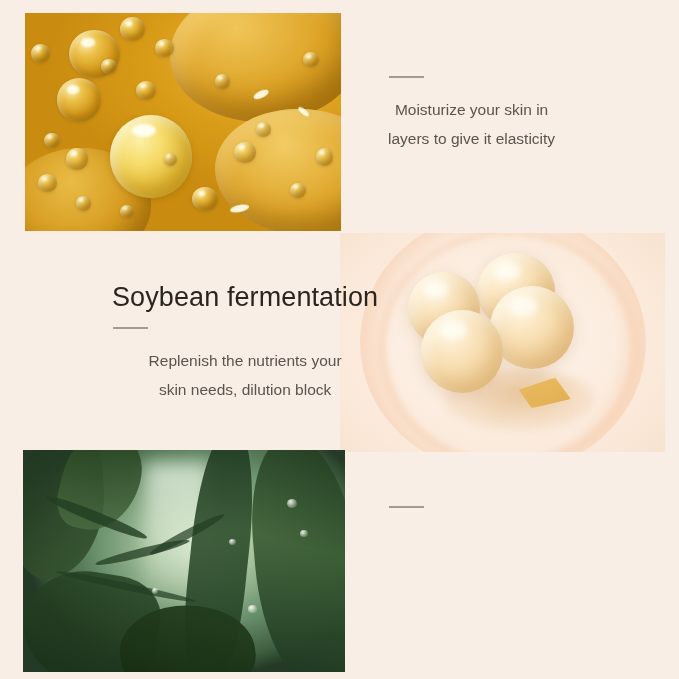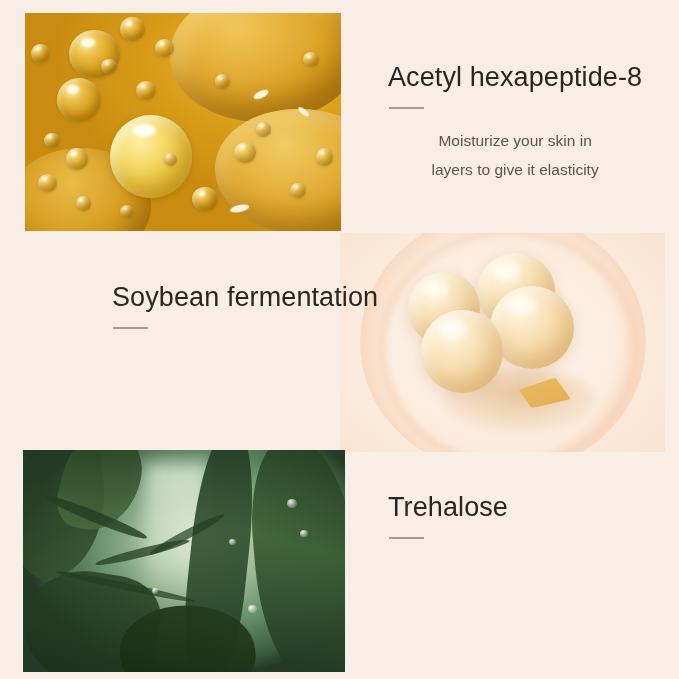--- a/index.html
+++ b/index.html
@@ -189,21 +189,20 @@
     <div class="sphere" style="left:84%;top:78%;width:5%;height:7%;"></div>
     <div class="sphere" style="left:44%;top:64%;width:4%;height:6%;"></div>
     <div class="sphere" style="left:30%;top:88%;width:4.5%;height:6%;"></div>
 
     <div class="glint" style="left:72%;top:36%;width:5%;height:3%;transform:rotate(-25deg);"></div>
     <div class="glint" style="left:86%;top:44%;width:4%;height:2.5%;transform:rotate(40deg);"></div>
     <div class="glint" style="left:65%;top:88%;width:6%;height:3%;transform:rotate(-12deg);"></div>
   </div>
 
   <div class="block" id="text-acetyl">
-    <div class="title">Acetyl hexapeptide-8</div>
     <div class="rule"></div>
     <div class="desc">
       <div>Moisturize your skin in</div>
       <div>layers to give it elasticity</div>
     </div>
   </div>
 
   <div class="photo" id="photo-peach">
     <div class="layer base"></div>
     <div class="ring"></div>
@@ -213,20 +212,22 @@
     <div class="ball" style="left:42%;top:9%;width:24%;height:35%;"></div>
     <div class="ball" style="left:21%;top:18%;width:22%;height:33%;"></div>
     <div class="ball" style="left:46%;top:24%;width:26%;height:38%;"></div>
     <div class="ball" style="left:25%;top:35%;width:25%;height:38%;"></div>
   </div>
 
   <div class="block" id="text-soybean">
     <div class="title">Soybean fermentation</div>
     <div class="rule"></div>
     <div class="desc">
+      <div>Replenish the nutrients your</div>
+      <div>skin needs, dilution block</div>
     </div>
   </div>
 
   <div class="photo" id="photo-kelp">
     <div class="layer base"></div>
     <div class="beam"></div>
     <div class="blade b1"></div>
     <div class="blade b2"></div>
     <div class="blade b3"></div>
     <div class="blade b4"></div>
@@ -237,19 +238,18 @@
     <div class="strand s3"></div>
     <div class="strand s4"></div>
     <div class="bubble" style="left:82%;top:22%;width:3%;height:4%;"></div>
     <div class="bubble" style="left:86%;top:36%;width:2.4%;height:3.4%;"></div>
     <div class="bubble" style="left:64%;top:40%;width:2%;height:2.8%;"></div>
     <div class="bubble" style="left:70%;top:70%;width:2.6%;height:3.6%;"></div>
     <div class="bubble" style="left:40%;top:62%;width:2%;height:2.8%;"></div>
   </div>
 
   <div class="block" id="text-trehalose">
-    <div class="title">Trehalose</div>
     <div class="rule"></div>
     <div class="desc">
     </div>
   </div>
 
 </div>
 
 </body></html>

